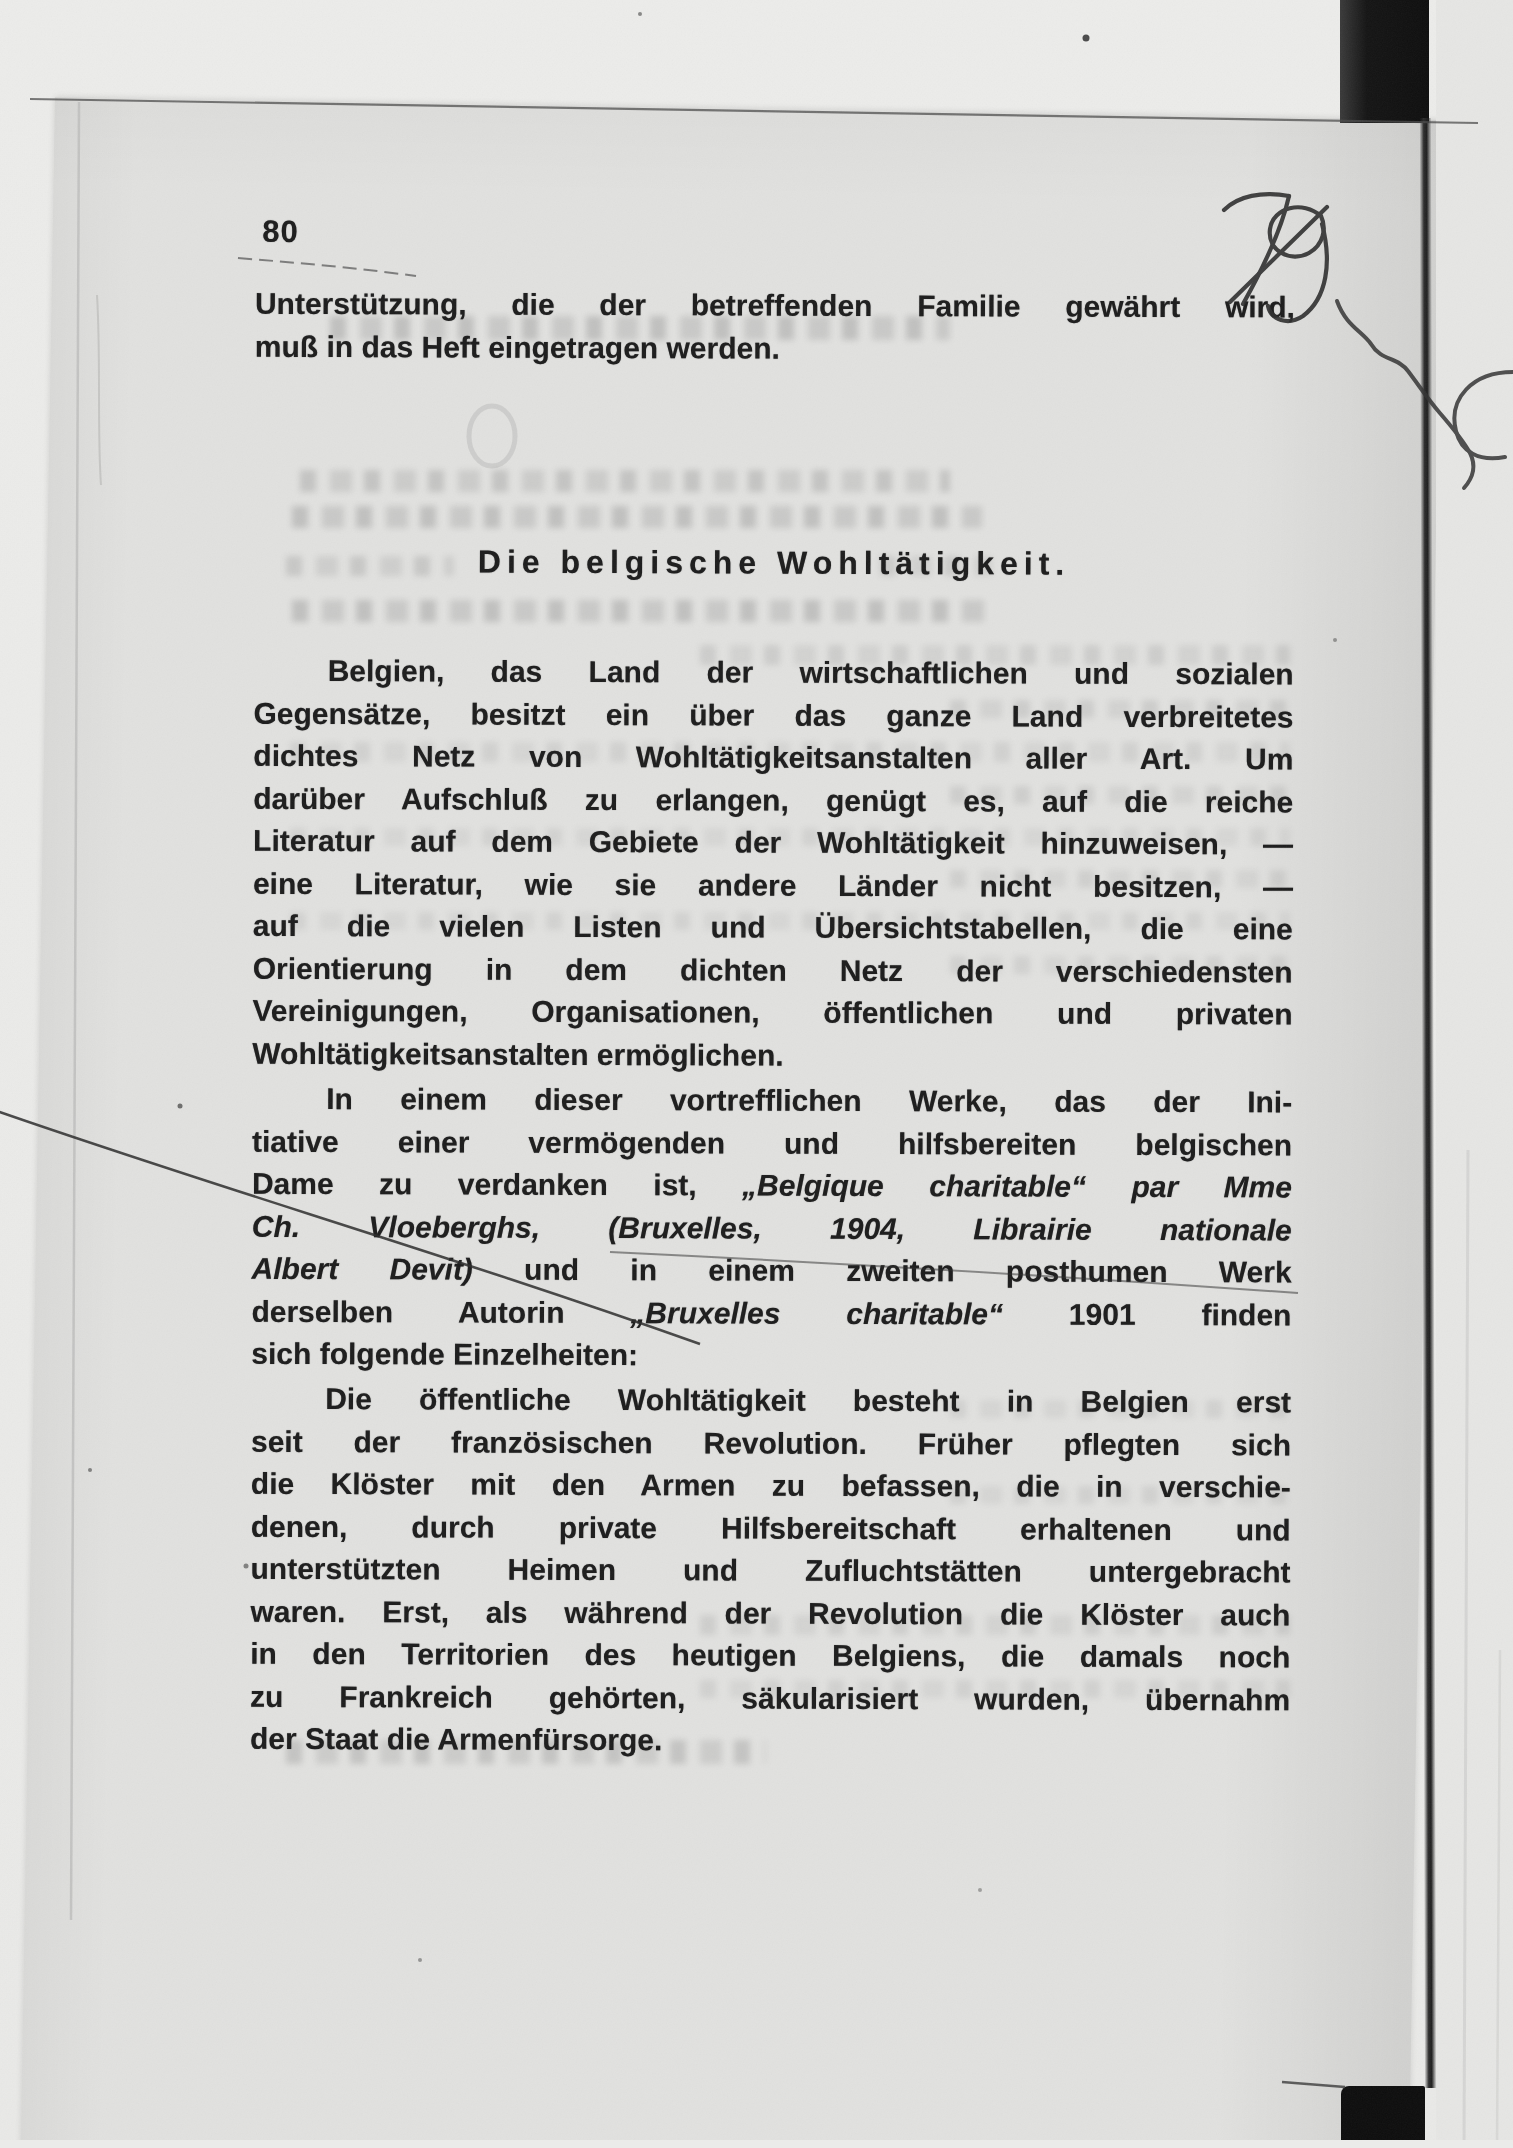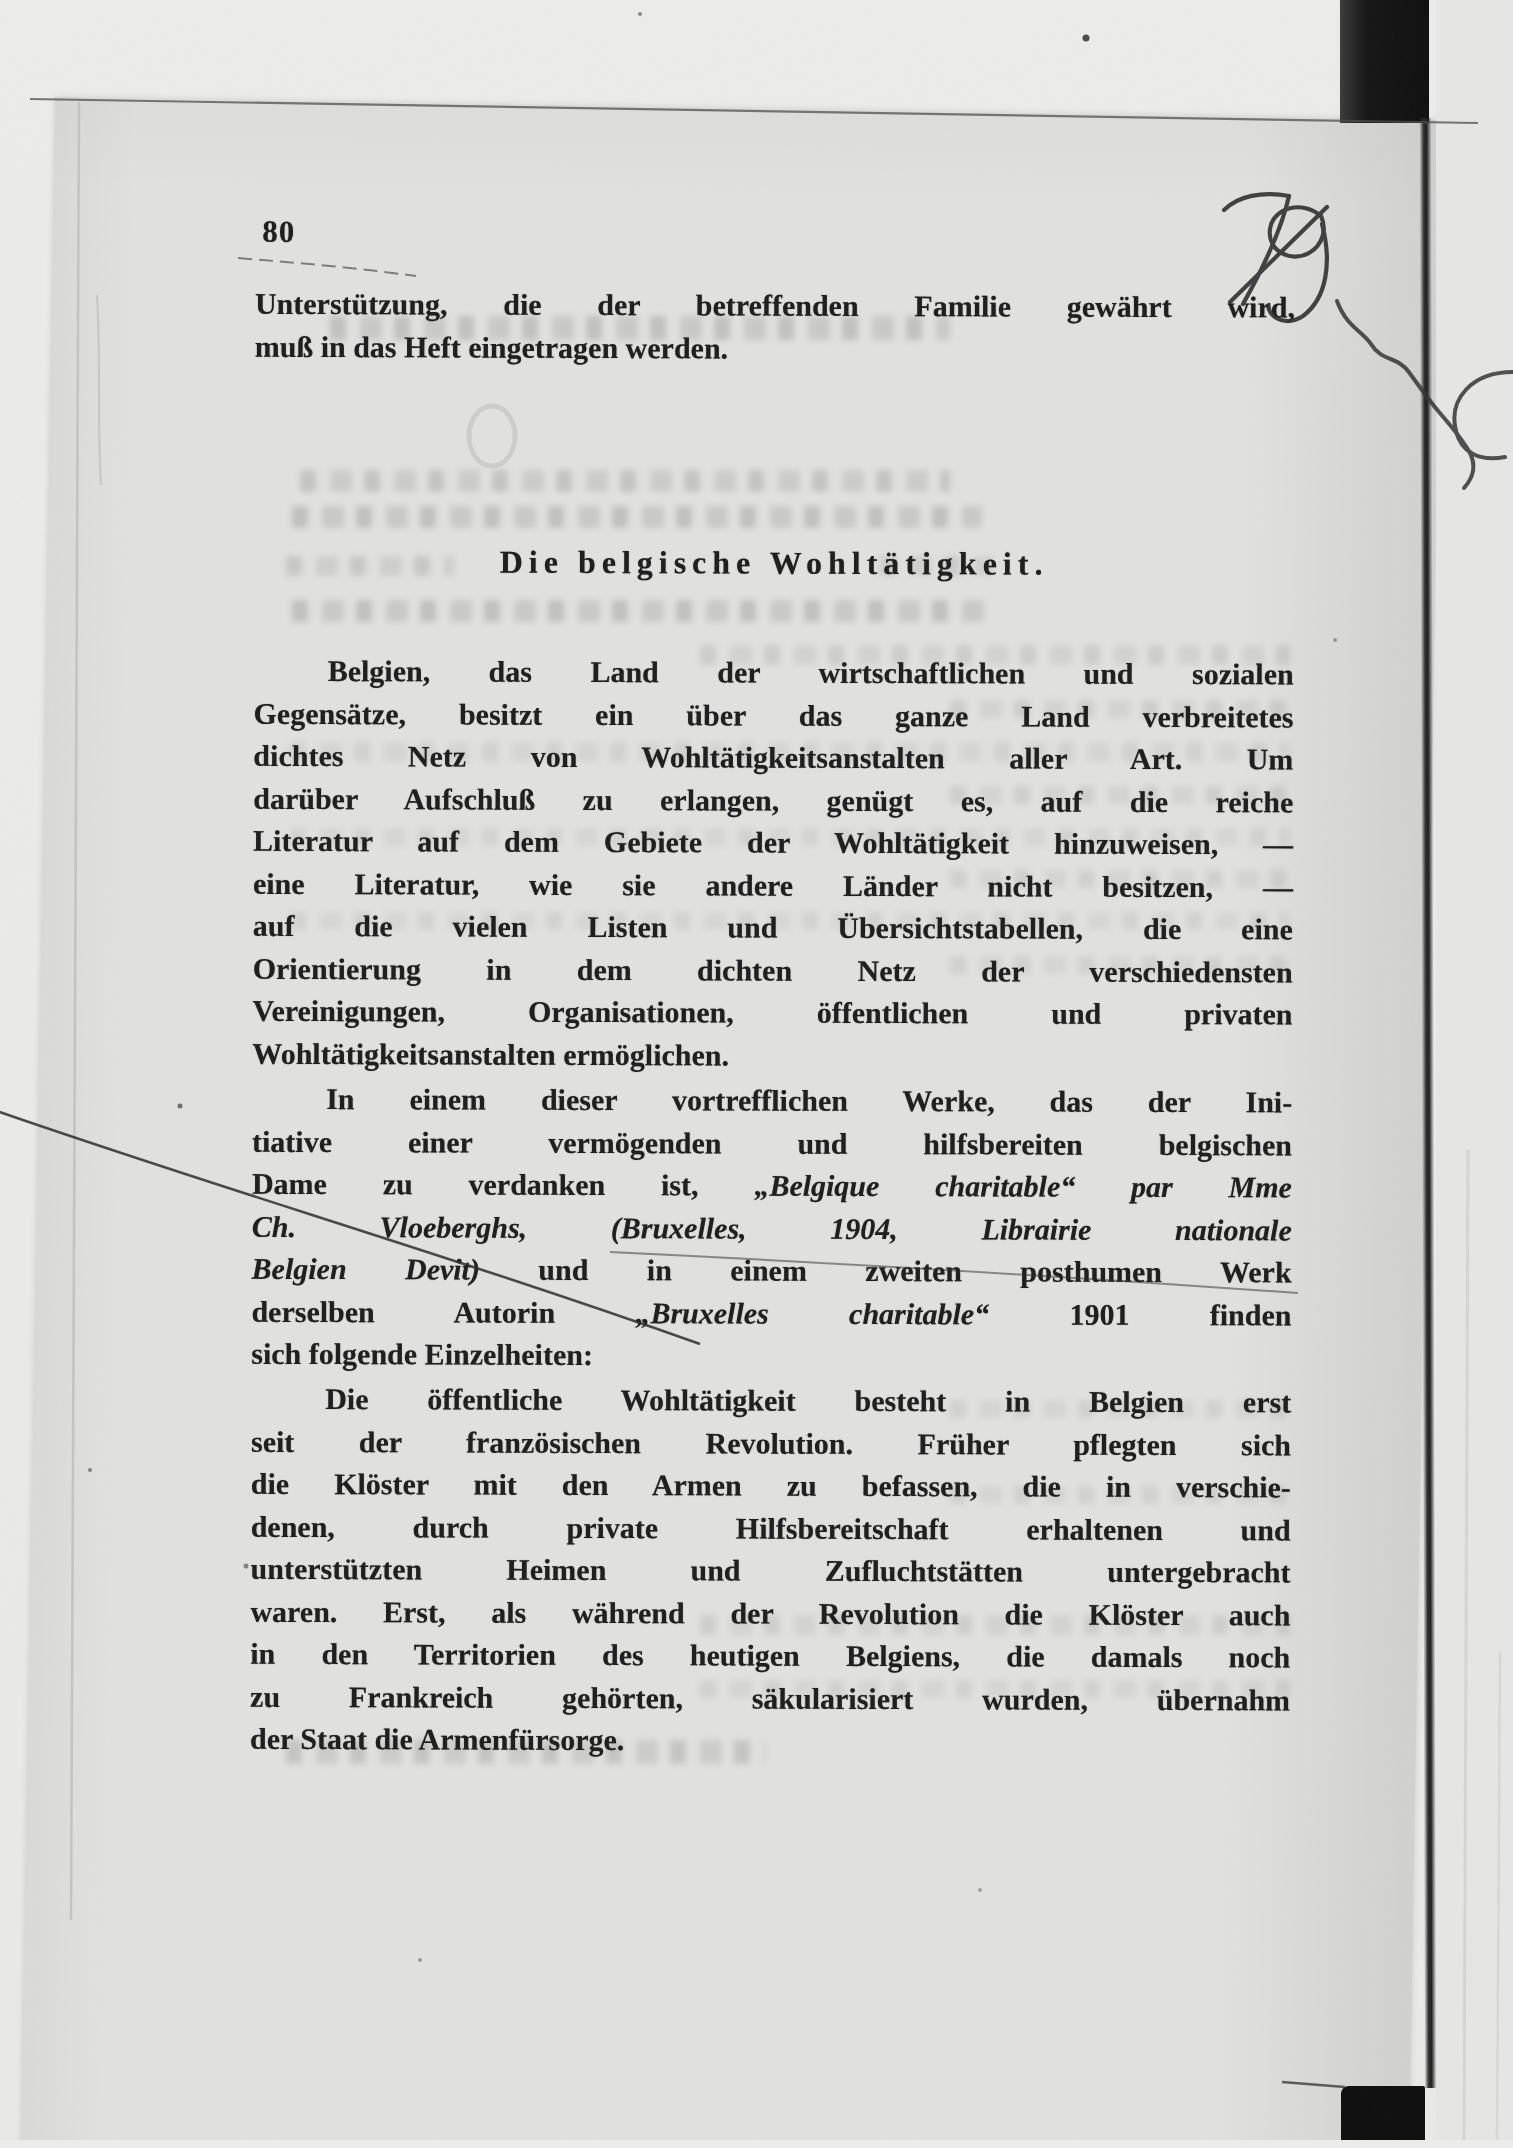--- a/index.html
+++ b/index.html
@@ -1,17 +1,17 @@
 <!DOCTYPE html>
 <html><head>
 <meta charset="utf-8">
 <style>
   html,body{margin:0;padding:0;background:#ebebe9;}
   #screen{position:relative;width:1513px;height:2140px;overflow:hidden;
-          font-family:Liberation Serif, serif;}
+          font-family:Liberation Sans, sans-serif;}
   
   #screen{background:linear-gradient(180deg,#ececea 0%,#e9e9e7 100%);}
 
   
   .paper{position:absolute;left:55px;top:97px;width:1388px;height:2300px;
          background:
            linear-gradient(90deg, rgba(0,0,0,0.035) 0%, rgba(0,0,0,0) 6%,
                            rgba(0,0,0,0) 86%, rgba(0,0,0,0.07) 99%),
            linear-gradient(180deg, rgba(0,0,0,0.02) 0%, rgba(0,0,0,0) 4%,
                            rgba(0,0,0,0) 90%, rgba(0,0,0,0.05) 100%),
@@ -106,21 +106,21 @@
         <div class="tline just"><span>Orientierung in dem dichten Netz der verschiedensten</span></div>
         <div class="tline just"><span>Vereinigungen, Organisationen, öffentlichen und privaten</span></div>
         <div class="tline"><span>Wohltätigkeitsanstalten ermöglichen.</span></div>
       </div>
 
     <div class="para" style="top:1078px">
         <div class="tline just ind"><span>In einem dieser vortrefflichen Werke, das der Ini-</span></div>
         <div class="tline just"><span>tiative einer vermögenden und hilfsbereiten belgischen</span></div>
         <div class="tline just"><span>Dame zu verdanken ist, </span><span class="it">„Belgique charitable“ par Mme</span></div>
         <div class="tline just"><span class="it">Ch. Vloeberghs, (Bruxelles, 1904, Librairie nationale</span></div>
-        <div class="tline just"><span class="it">Belgien Devit)</span><span> und in einem zweiten posthumen Werk</span></div>
+        <div class="tline just"><span class="it">Albert Devit)</span><span> und in einem zweiten posthumen Werk</span></div>
         <div class="tline just"><span>derselben Autorin </span><span class="it">„Bruxelles charitable“</span><span> 1901 finden</span></div>
         <div class="tline"><span>sich folgende Einzelheiten:</span></div>
       </div>
 
     <div class="para" style="top:1378px">
         <div class="tline just ind"><span>Die öffentliche Wohltätigkeit besteht in Belgien erst</span></div>
         <div class="tline just"><span>seit der französischen Revolution. Früher pflegten sich</span></div>
         <div class="tline just"><span>die Klöster mit den Armen zu befassen, die in verschie-</span></div>
         <div class="tline just"><span>denen, durch private Hilfsbereitschaft erhaltenen und</span></div>
         <div class="tline just"><span>unterstützten Heimen und Zufluchtstätten untergebracht</span></div>

